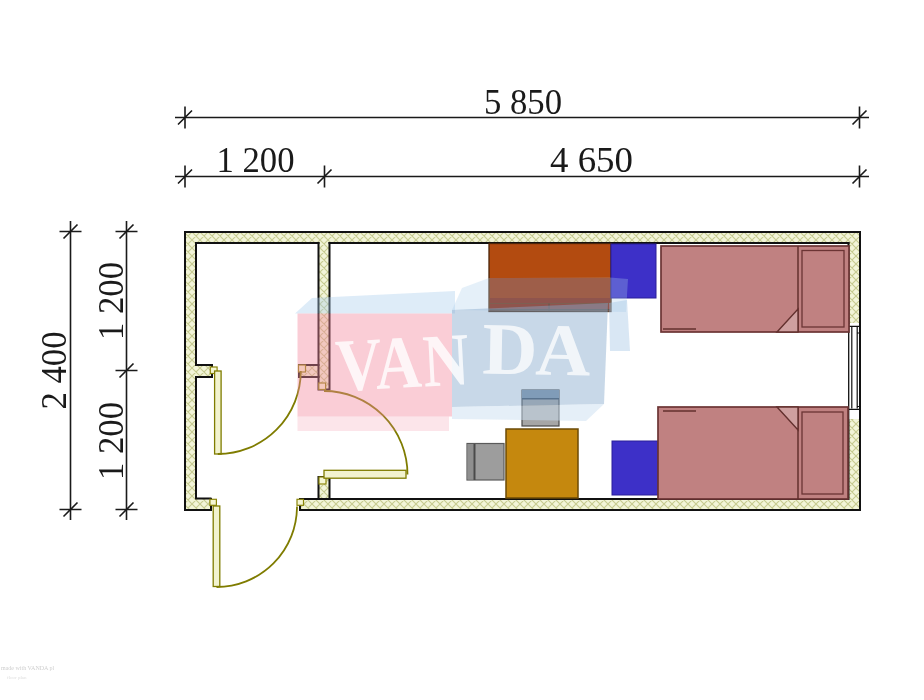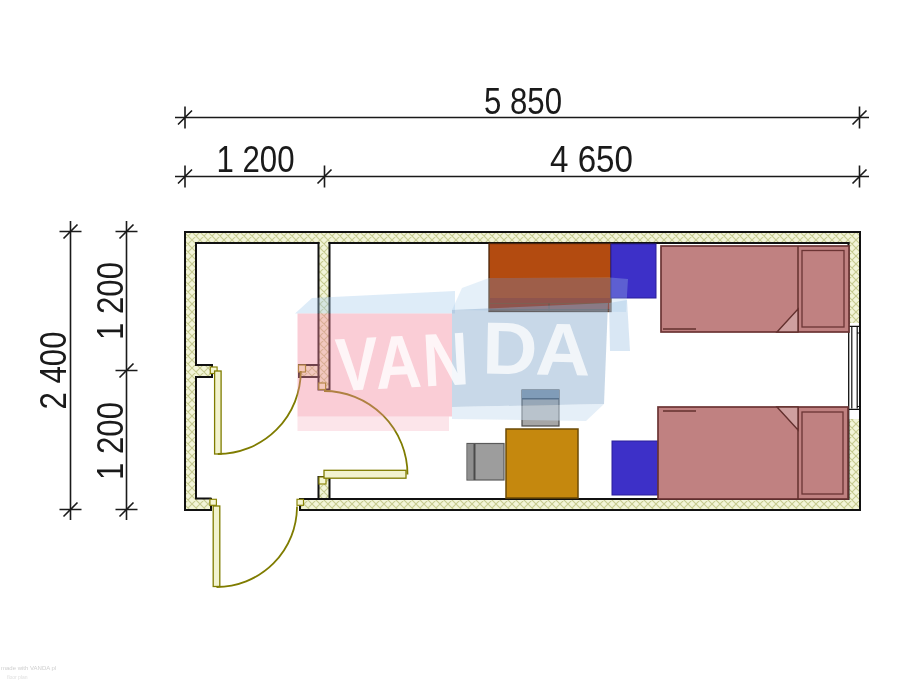--- a/index.html
+++ b/index.html
@@ -1,17 +1,17 @@
 <!DOCTYPE html>
 <html><head>
 <meta charset="utf-8">
 <style>
   html,body{margin:0;padding:0;background:#ffffff;}
   #page{width:924px;height:700px;position:relative;overflow:hidden;
-        font-family:Liberation Sans, sans-serif;}
+        font-family:Liberation Serif, serif;}
 </style>
 </head>
 <body>
 <div id="page">
 <svg width="924" height="700" viewBox="0 0 924 700">
 <defs>
   <pattern id="hatch" width="8" height="8" patternUnits="userSpaceOnUse">
     <rect width="8" height="8" fill="#f2f4d8"></rect>
     <path d="M0,0 L8,8 M8,0 L0,8 M-1,7 L1,9 M7,-1 L9,1" stroke="#c6ca90" stroke-width="1.1" fill="none"></path>
   </pattern>

